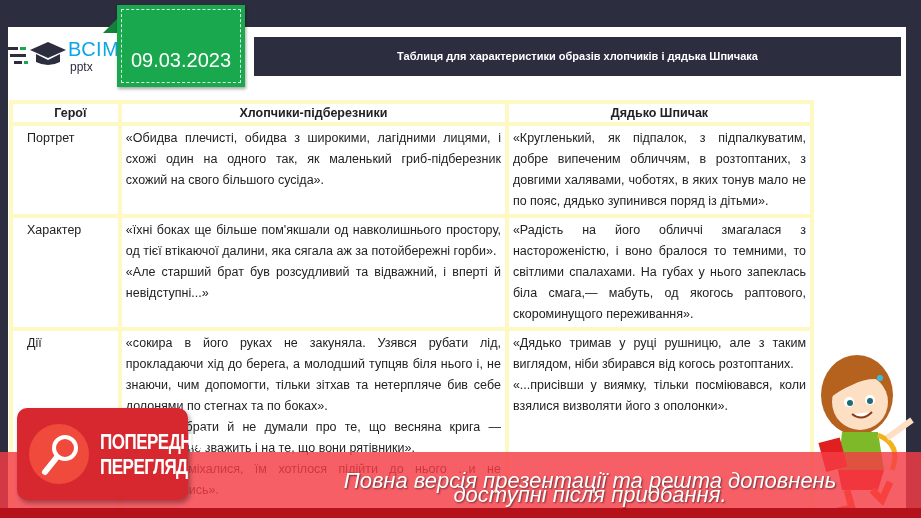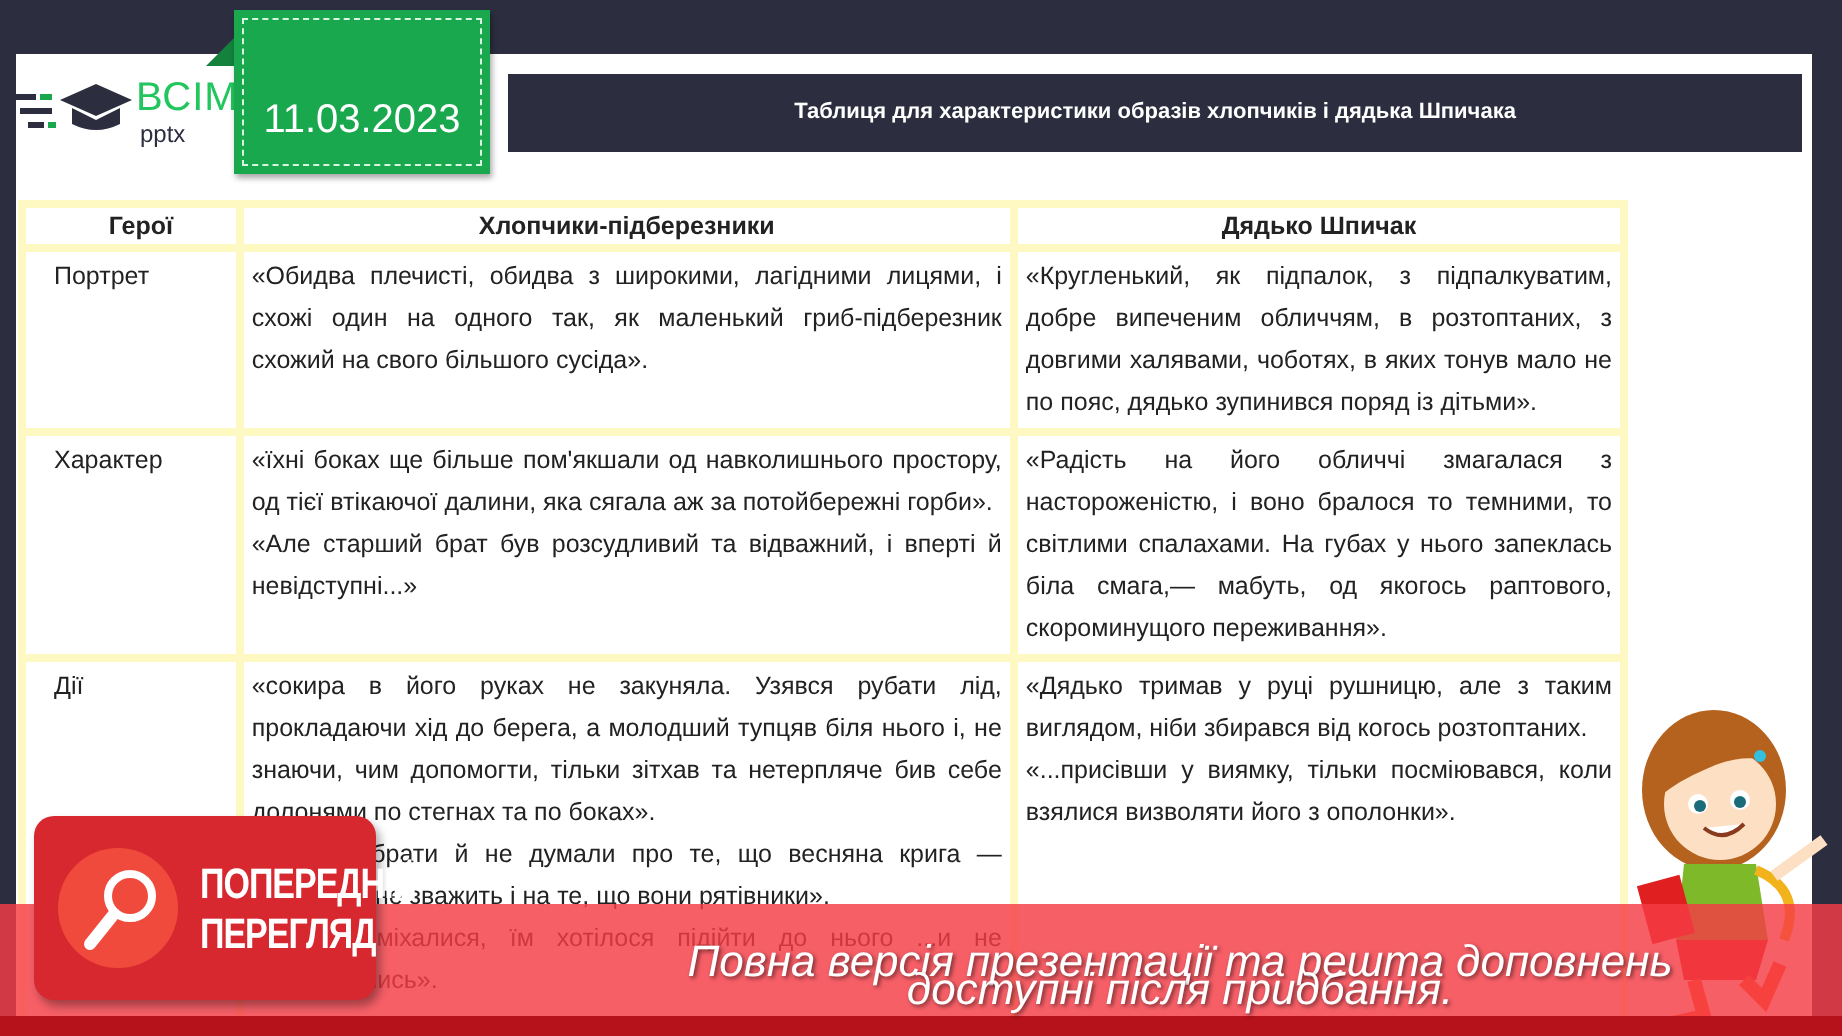--- a/index.html
+++ b/index.html
@@ -1,20 +1,20 @@
 <!DOCTYPE html>
 <html><head>
 <meta charset="utf-8">
 <style>
   html, body { margin:0; padding:0; }
   body { width:921px; height:518px; overflow:hidden; background:#2c2e40; position:relative; font-family:"Liberation Sans", sans-serif; }
   .slide { position:absolute; left:8px; top:27px; width:898px; height:491px; background:#ffffff; }
   .logo { position:absolute; left:8px; top:36px; width:110px; height:40px; }
   .logo .cap { position:absolute; left:0; top:2px; }
-  .logo .brand { position:absolute; left:60px; top:2px; font-size:20px; color:#22c55e; letter-spacing:0.5px; }
+  .logo .brand { position:absolute; left:60px; top:2px; font-size:20px; color:#0ea5e9; letter-spacing:0.5px; }
   .logo .sub { position:absolute; left:62px; top:24px; font-size:12px; color:#2c2e40; }
   .date-badge { position:absolute; left:117px; top:5px; width:128px; height:82px; background:#1aa84e; box-shadow:1px 2px 3px rgba(0,0,0,.35); }
   .date-badge .inner { position:absolute; left:4px; top:4px; right:4px; bottom:4px; border:1.5px dashed #d7f5df; }
   .date-badge .l1 { position:absolute; left:0; right:0; top:14px; text-align:center; color:#fff; font-size:19px; font-weight:bold; }
   .date-badge .l2 { position:absolute; left:0; right:0; top:44px; text-align:center; color:#fff; font-size:20px; }
   .date-fold { position:absolute; left:103px; top:19px; width:0; height:0; border-right:14px solid #14823c; border-top:14px solid transparent; }
   .title-bar { position:absolute; left:254px; top:37px; width:647px; height:39px; background:#2c2e40; }
   .title-bar span { display:block; text-align:center; line-height:39px; color:#fff; font-size:11px; font-weight:bold; }
   table.grid { position:absolute; left:9px; top:100px; width:805px; border-collapse:collapse; font-size:12.5px; color:#222; }
   table.grid td, table.grid th { border:4px solid #fef9c3; vertical-align:top; padding:2px 4px; line-height:21px; }
@@ -53,21 +53,21 @@
     <polygon points="22,12 40,4 58,12 40,20" fill="#2c2e40"></polygon>
     <path d="M28 16 L28 24 Q40 30 52 24 L52 16 L40 22 Z" fill="#2c2e40"></path>
   </svg>
   <span class="brand">ВСІМ</span>
   <span class="sub">pptx</span>
 </div>
 
 <div class="date-fold"></div>
 <div class="date-badge">
   <div class="inner"></div>
-  <div class="l2">11.03.2023</div>
+  <div class="l2">09.03.2023</div>
 </div>
 
 <div class="title-bar">
   <span>Таблиця для характеристики образів хлопчиків і дядька Шпичака</span>
 </div>
 
 <table class="grid">
   <tbody>
       <tr>
     <th class="c1">Герої</th>

